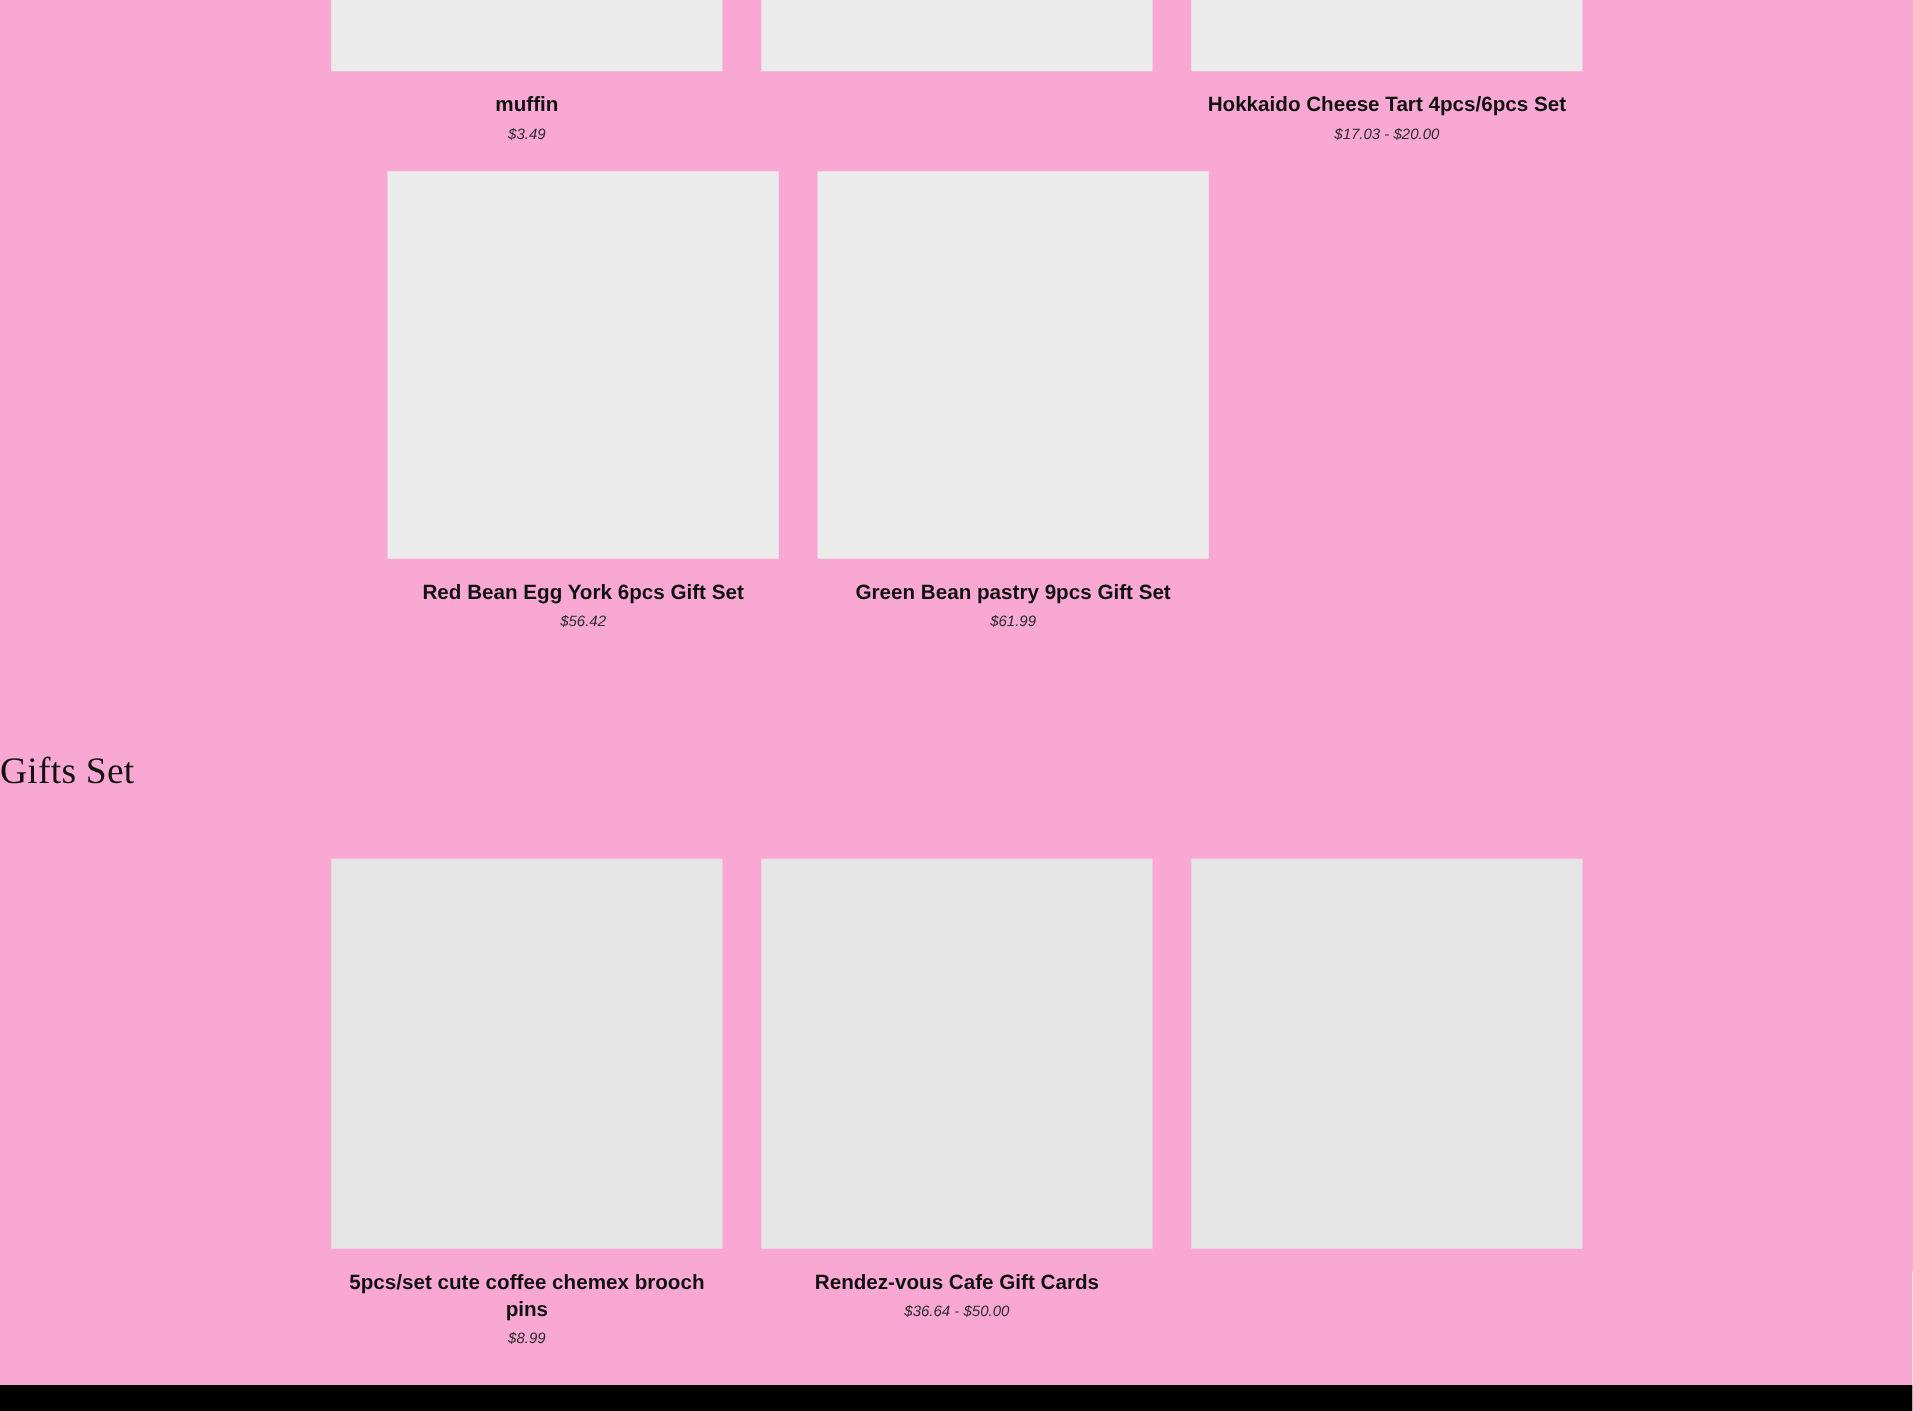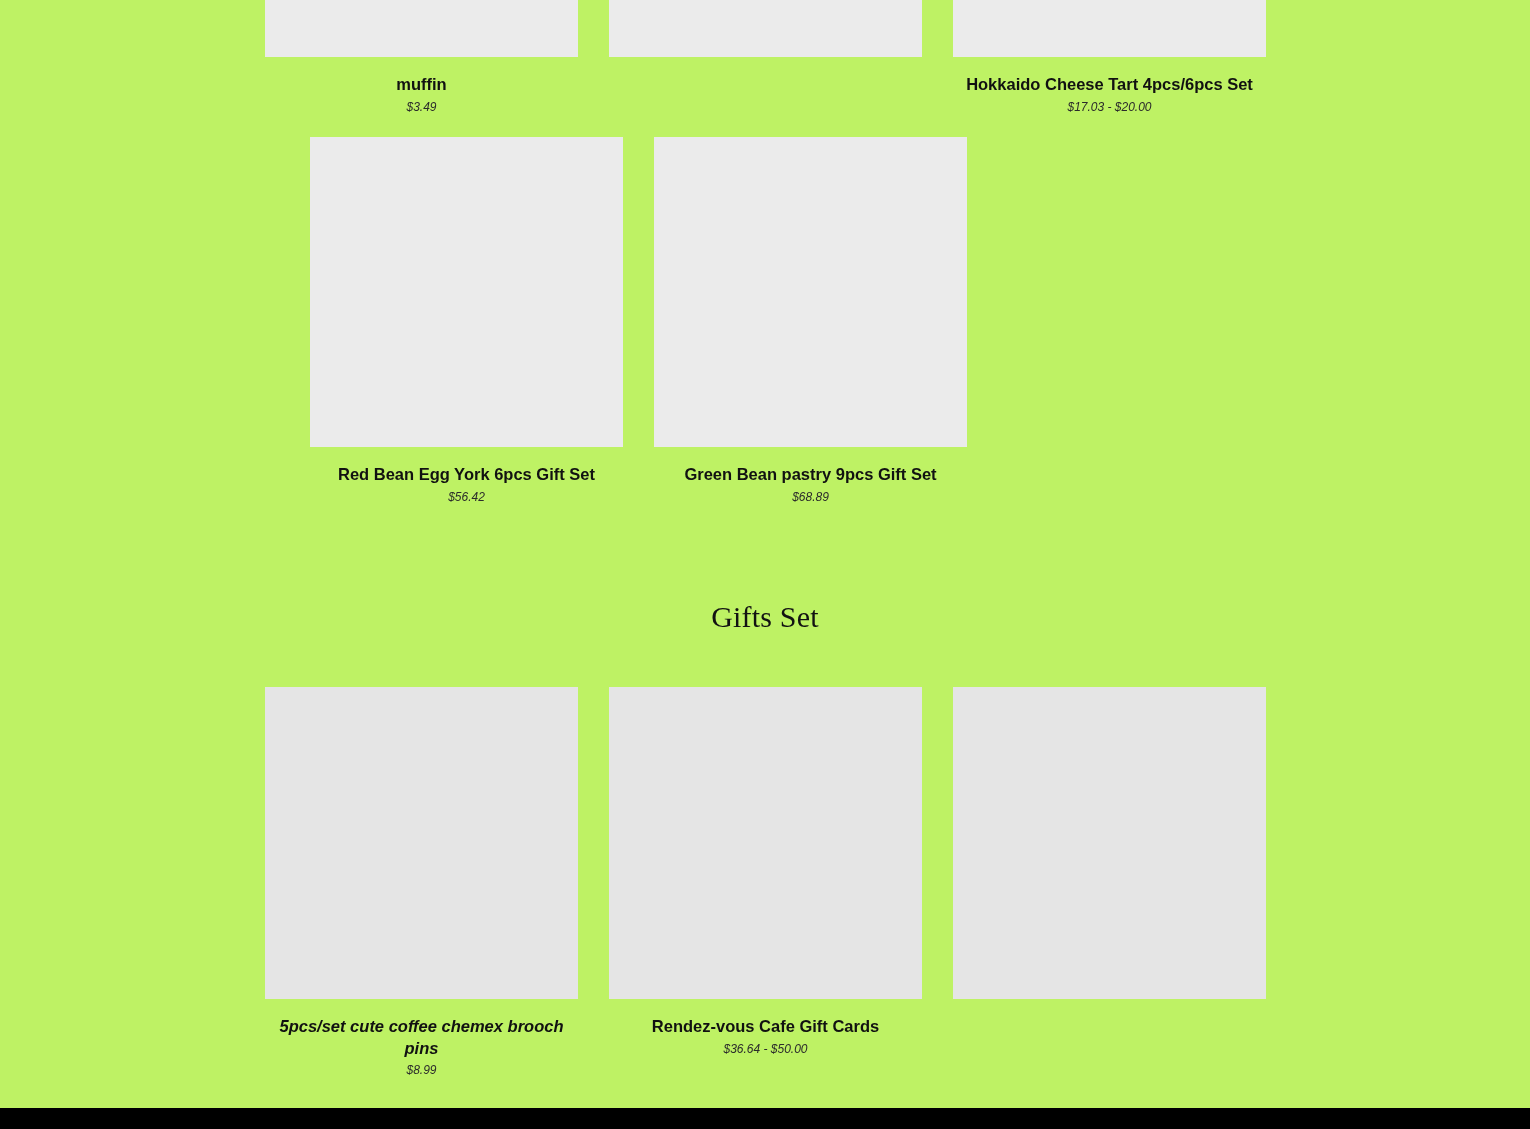--- a/index.html
+++ b/index.html
@@ -15,21 +15,21 @@
   body {
     font-family: "Liberation Sans", sans-serif;
     color: #1a1a1a;
     position: relative;
   }
 
   .page {
     position: relative;
     width: 1530px;
     height: 1129px;
-    background: #bef264;
+    background: #f9a8d4;
   }
 
   
   .grid {
     position: absolute;
     left: 265px;
     width: 1000px;
     display: grid;
     grid-template-columns: repeat(3, 313px);
     column-gap: 31px;
@@ -64,39 +64,37 @@
   .p-title {
     font-size: 16.5px;
     font-weight: 700;
     line-height: 21.5px;
     color: #111111;
     white-space: nowrap;
   }
 
   .p-title.wrap {
     white-space: normal;
-    font-style: italic;
   }
 
   .p-price {
     font-size: 12px;
     font-style: italic;
     line-height: 21px;
     color: #2b2b2b;
     padding-top: 1px;
     white-space: nowrap;
   }
 
   
   .section-heading {
     position: absolute;
     top: 600px;
     left: 0;
     width: 1530px;
-    text-align: center;
     font-family: "Liberation Serif", serif;
     font-size: 30px;
     font-weight: 400;
     color: #121212;
     letter-spacing: 0.2px;
   }
 
   
   .footer-bar {
     position: absolute;
@@ -143,21 +141,21 @@
       <div class="meta">
         <div class="p-title">Red Bean Egg York 6pcs Gift Set</div>
         <div class="p-price">$56.42</div>
       </div>
     </div>
 
     <div class="cell">
       <div class="thumb row-b"></div>
       <div class="meta">
         <div class="p-title">Green Bean pastry 9pcs Gift Set</div>
-        <div class="p-price">$68.89</div>
+        <div class="p-price">$61.99</div>
       </div>
     </div>
 
     <div class="cell"></div>
 
   </div>
 
   <div class="section-heading">Gifts Set</div>
 
   <div class="grid grid-gifts">

